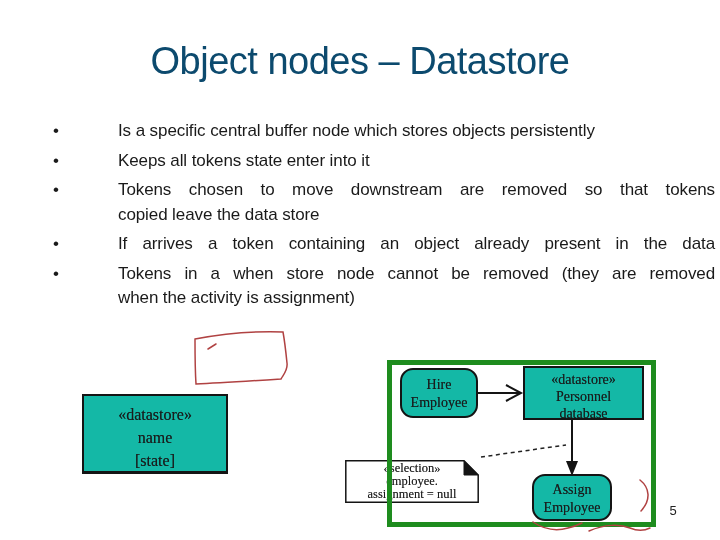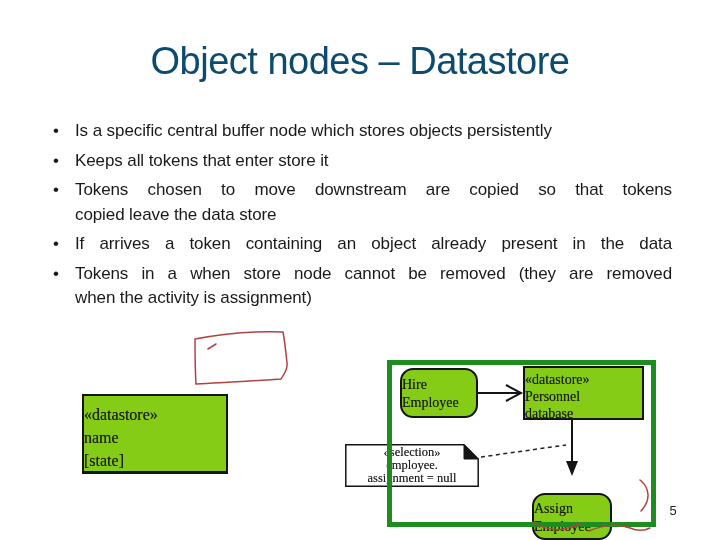--- a/index.html
+++ b/index.html
@@ -10,39 +10,39 @@
   
   .title{
     position:absolute;left:0;top:40px;width:720px;text-align:center;
     font-size:38px;letter-spacing:-0.5px;color:#0c4a6e;font-weight:400;
   }
   
   .bullets{position:absolute;left:48px;top:119px;width:624px;}
   .bullet{display:flex;margin-bottom:5px;}
   .marker{width:22px;flex:0 0 22px;font-size:17px;line-height:24.5px;padding-left:5px;}
   .btext{flex:1;font-size:17px;line-height:24.5px;letter-spacing:-0.1px;}
-  .line{width:100%;}
+  .line{width:100%;margin-left:43px;}
   .line.just{text-align:justify;text-align-last:justify;}
   
-  .scanbox{position:absolute;background:#84cc16;border:2px solid #141414;box-sizing:border-box;
-    font-family:"Liberation Serif",serif;text-align:left;color:#1c1c1c;
+  .scanbox{position:absolute;background:#14b8a6;border:2px solid #141414;box-sizing:border-box;
+    font-family:"Liberation Serif",serif;text-align:center;color:#1c1c1c;
     text-shadow:0 0 0.5px rgba(0,0,0,0.55);}
   
   .dsbox{left:82px;top:394px;width:146px;height:80px;border-bottom-width:3px;
     font-size:16px;line-height:23px;padding-top:7px;}
   
   .frame{position:absolute;left:387px;top:360px;width:269px;height:167px;
     box-sizing:border-box;border:5px solid #1e8c1e;background:transparent;z-index:3;
     pointer-events:none;}
   .action{border-radius:13px;font-size:14px;line-height:18px;z-index:2;}
   .hire{left:400px;top:368px;width:78px;height:50px;padding-top:6px;}
-  .assign{left:532px;top:474px;width:80px;height:47px;padding-top:5px;margin-top:19px;}
+  .assign{left:532px;top:474px;width:80px;height:47px;padding-top:5px;}
   .store2{left:523px;top:366px;width:121px;height:54px;font-size:14px;line-height:17px;padding-top:3px;z-index:2;}
   
-  .note{position:absolute;left:345px;top:444px;width:134px;height:32px;z-index:1;}
+  .note{position:absolute;left:345px;top:460px;width:134px;height:32px;z-index:1;}
   .note svg{position:absolute;left:0;top:0;}
   .notetext{position:absolute;left:0;top:2px;width:134px;text-align:center;
     font-family:"Liberation Serif",serif;font-size:12.5px;line-height:13px;color:#1c1c1c;
     text-shadow:0 0 0.4px rgba(0,0,0,0.5);}
   
   .overlay{position:absolute;left:0;top:0;width:720px;height:540px;z-index:4;pointer-events:none;}
   .pagenum{position:absolute;left:663px;top:503px;width:20px;text-align:center;
     font-size:13px;color:#222;z-index:5;}
 </style>
 </head>
@@ -57,28 +57,28 @@
     <div class="bullet">
       <span class="marker">•</span>
       <div class="btext">
         <div class="line">Is a specific central buffer node which stores objects persistently</div>
       </div>
     </div>
 
     <div class="bullet">
       <span class="marker">•</span>
       <div class="btext">
-        <div class="line">Keeps all tokens that enter store it</div>
+        <div class="line">Keeps all tokens state enter into it</div>
       </div>
     </div>
 
     <div class="bullet">
       <span class="marker">•</span>
       <div class="btext">
-        <div class="line just">Tokens chosen to move downstream are copied so that tokens</div>
+        <div class="line just">Tokens chosen to move downstream are removed so that tokens</div>
         <div class="line">copied leave the data store</div>
       </div>
     </div>
 
     <div class="bullet">
       <span class="marker">•</span>
       <div class="btext">
         <div class="line just">If arrives a token containing an object already present in the data</div>
       </div>
     </div>

